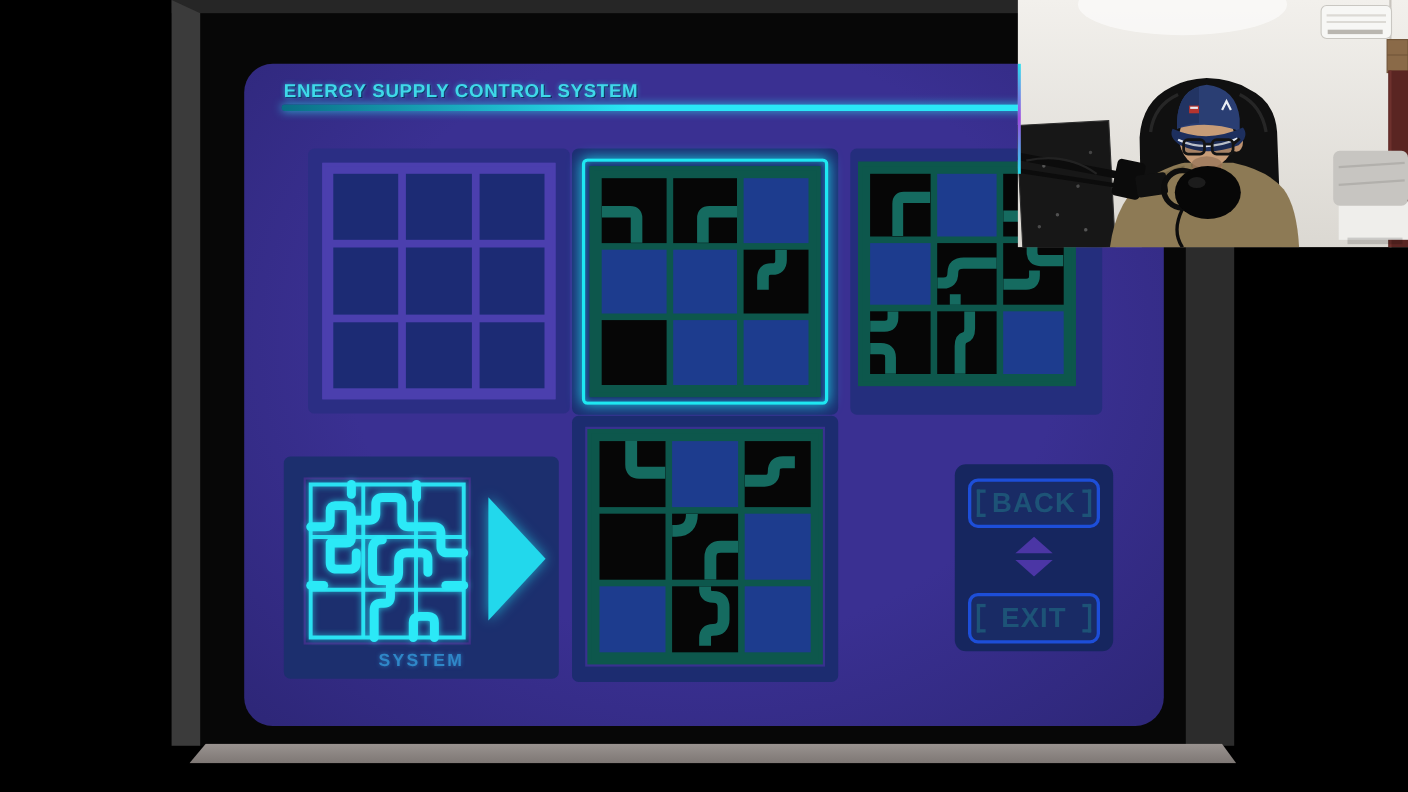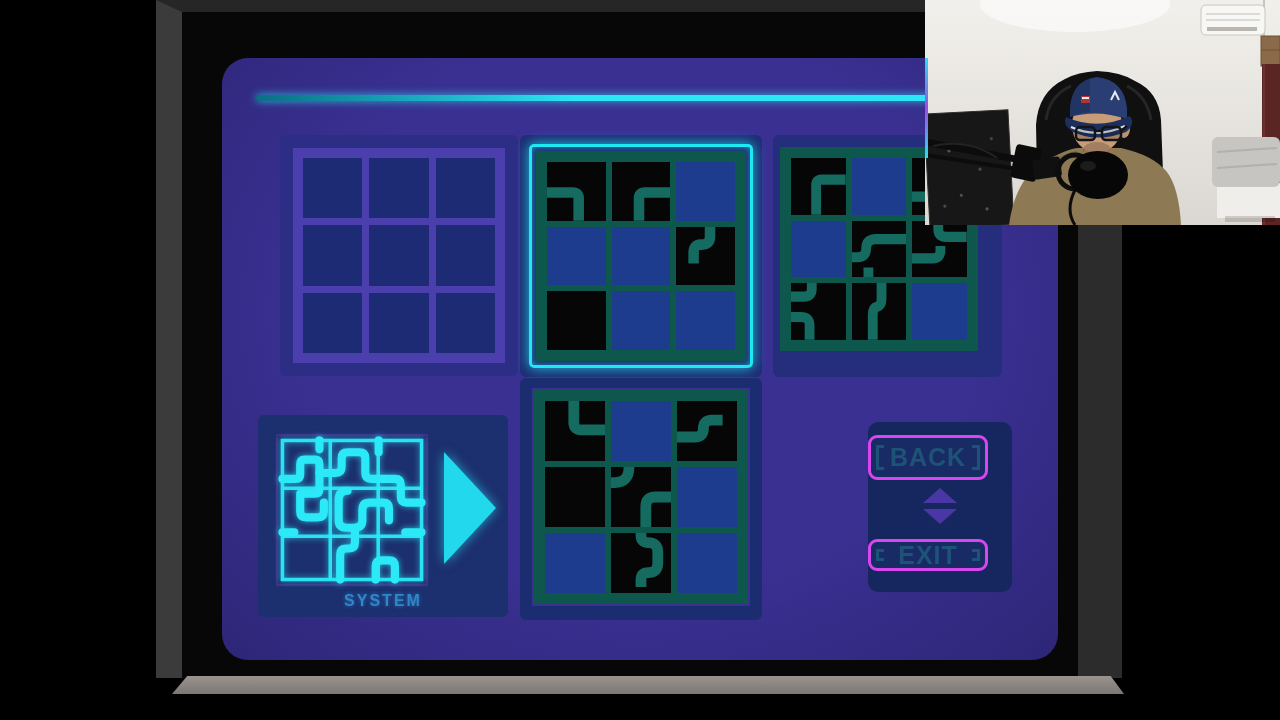--- a/index.html
+++ b/index.html
@@ -55,26 +55,26 @@
   .spipe{stroke:var(--sample-cyan);stroke-width:5.5;fill:none;stroke-linecap:round;stroke-linejoin:round;}
   .arrow{position:absolute;left:186px;top:37px;width:0;height:0;
          border-top:56px solid transparent;border-bottom:56px solid transparent;
          border-left:52px solid var(--arrow-cyan);
          filter:drop-shadow(0 0 6px rgba(34,216,236,.7));}
   .sample-label{position:absolute;left:60px;top:177px;width:130px;text-align:center;
          font-size:16px;font-weight:bold;letter-spacing:2px;color:var(--label-blue);
          text-shadow:0 0 4px rgba(47,135,200,.7);}
 
   
-  .btn{position:absolute;left:0;width:120px;height:45px;box-sizing:border-box;
-       border:3px solid #d946ef;border-radius:9px;background:rgba(35,58,120,.25);
+  .btn{position:absolute;left:12px;width:120px;height:45px;box-sizing:border-box;
+       border:3px solid #1d4ed8;border-radius:9px;background:rgba(35,58,120,.25);
        display:flex;align-items:center;justify-content:center;
        font-size:25px;font-weight:bold;letter-spacing:1px;color:var(--button-text);text-align:center;}
   .btn-back{top:13px;}
-  .btn-exit{top:117px;height:32px;}
+  .btn-exit{top:117px;height:46px;}
   .brk{position:absolute;top:7px;bottom:7px;width:8px;border:3px solid var(--button-text);box-sizing:border-box;}
   .brk-l{left:5px;border-right:none;}
   .brk-r{right:5px;border-left:none;}
   .arrows{position:absolute;left:0;right:0;top:66px;display:flex;flex-direction:column;
           align-items:center;gap:6px;}
   .tri-up{width:0;height:0;border-left:17px solid transparent;border-right:17px solid transparent;
           border-bottom:15px solid var(--arrow-purple);}
   .tri-down{width:0;height:0;border-left:17px solid transparent;border-right:17px solid transparent;
           border-top:15px solid var(--arrow-purple);}
 
@@ -84,20 +84,21 @@
 </style>
 </head>
 <body>
 
 <div class="stage">
 
   <div class="bezel"></div>
   <div class="stand"></div>
 
   <div class="screen">
+    <div class="title">ENERGY SUPPLY CONTROL SYSTEM</div>
     <div class="underline"></div>
 
     <div class="panel p-g1">
       <div class="grid grid-1 g-empty">
           <div class="cell" style="background: rgb(28, 43, 116);"></div>
           <div class="cell" style="background: rgb(28, 43, 116);"></div>
           <div class="cell" style="background: rgb(28, 43, 116);"></div>
           <div class="cell" style="background: rgb(28, 43, 116);"></div>
           <div class="cell" style="background: rgb(28, 43, 116);"></div>
           <div class="cell" style="background: rgb(28, 43, 116);"></div>

